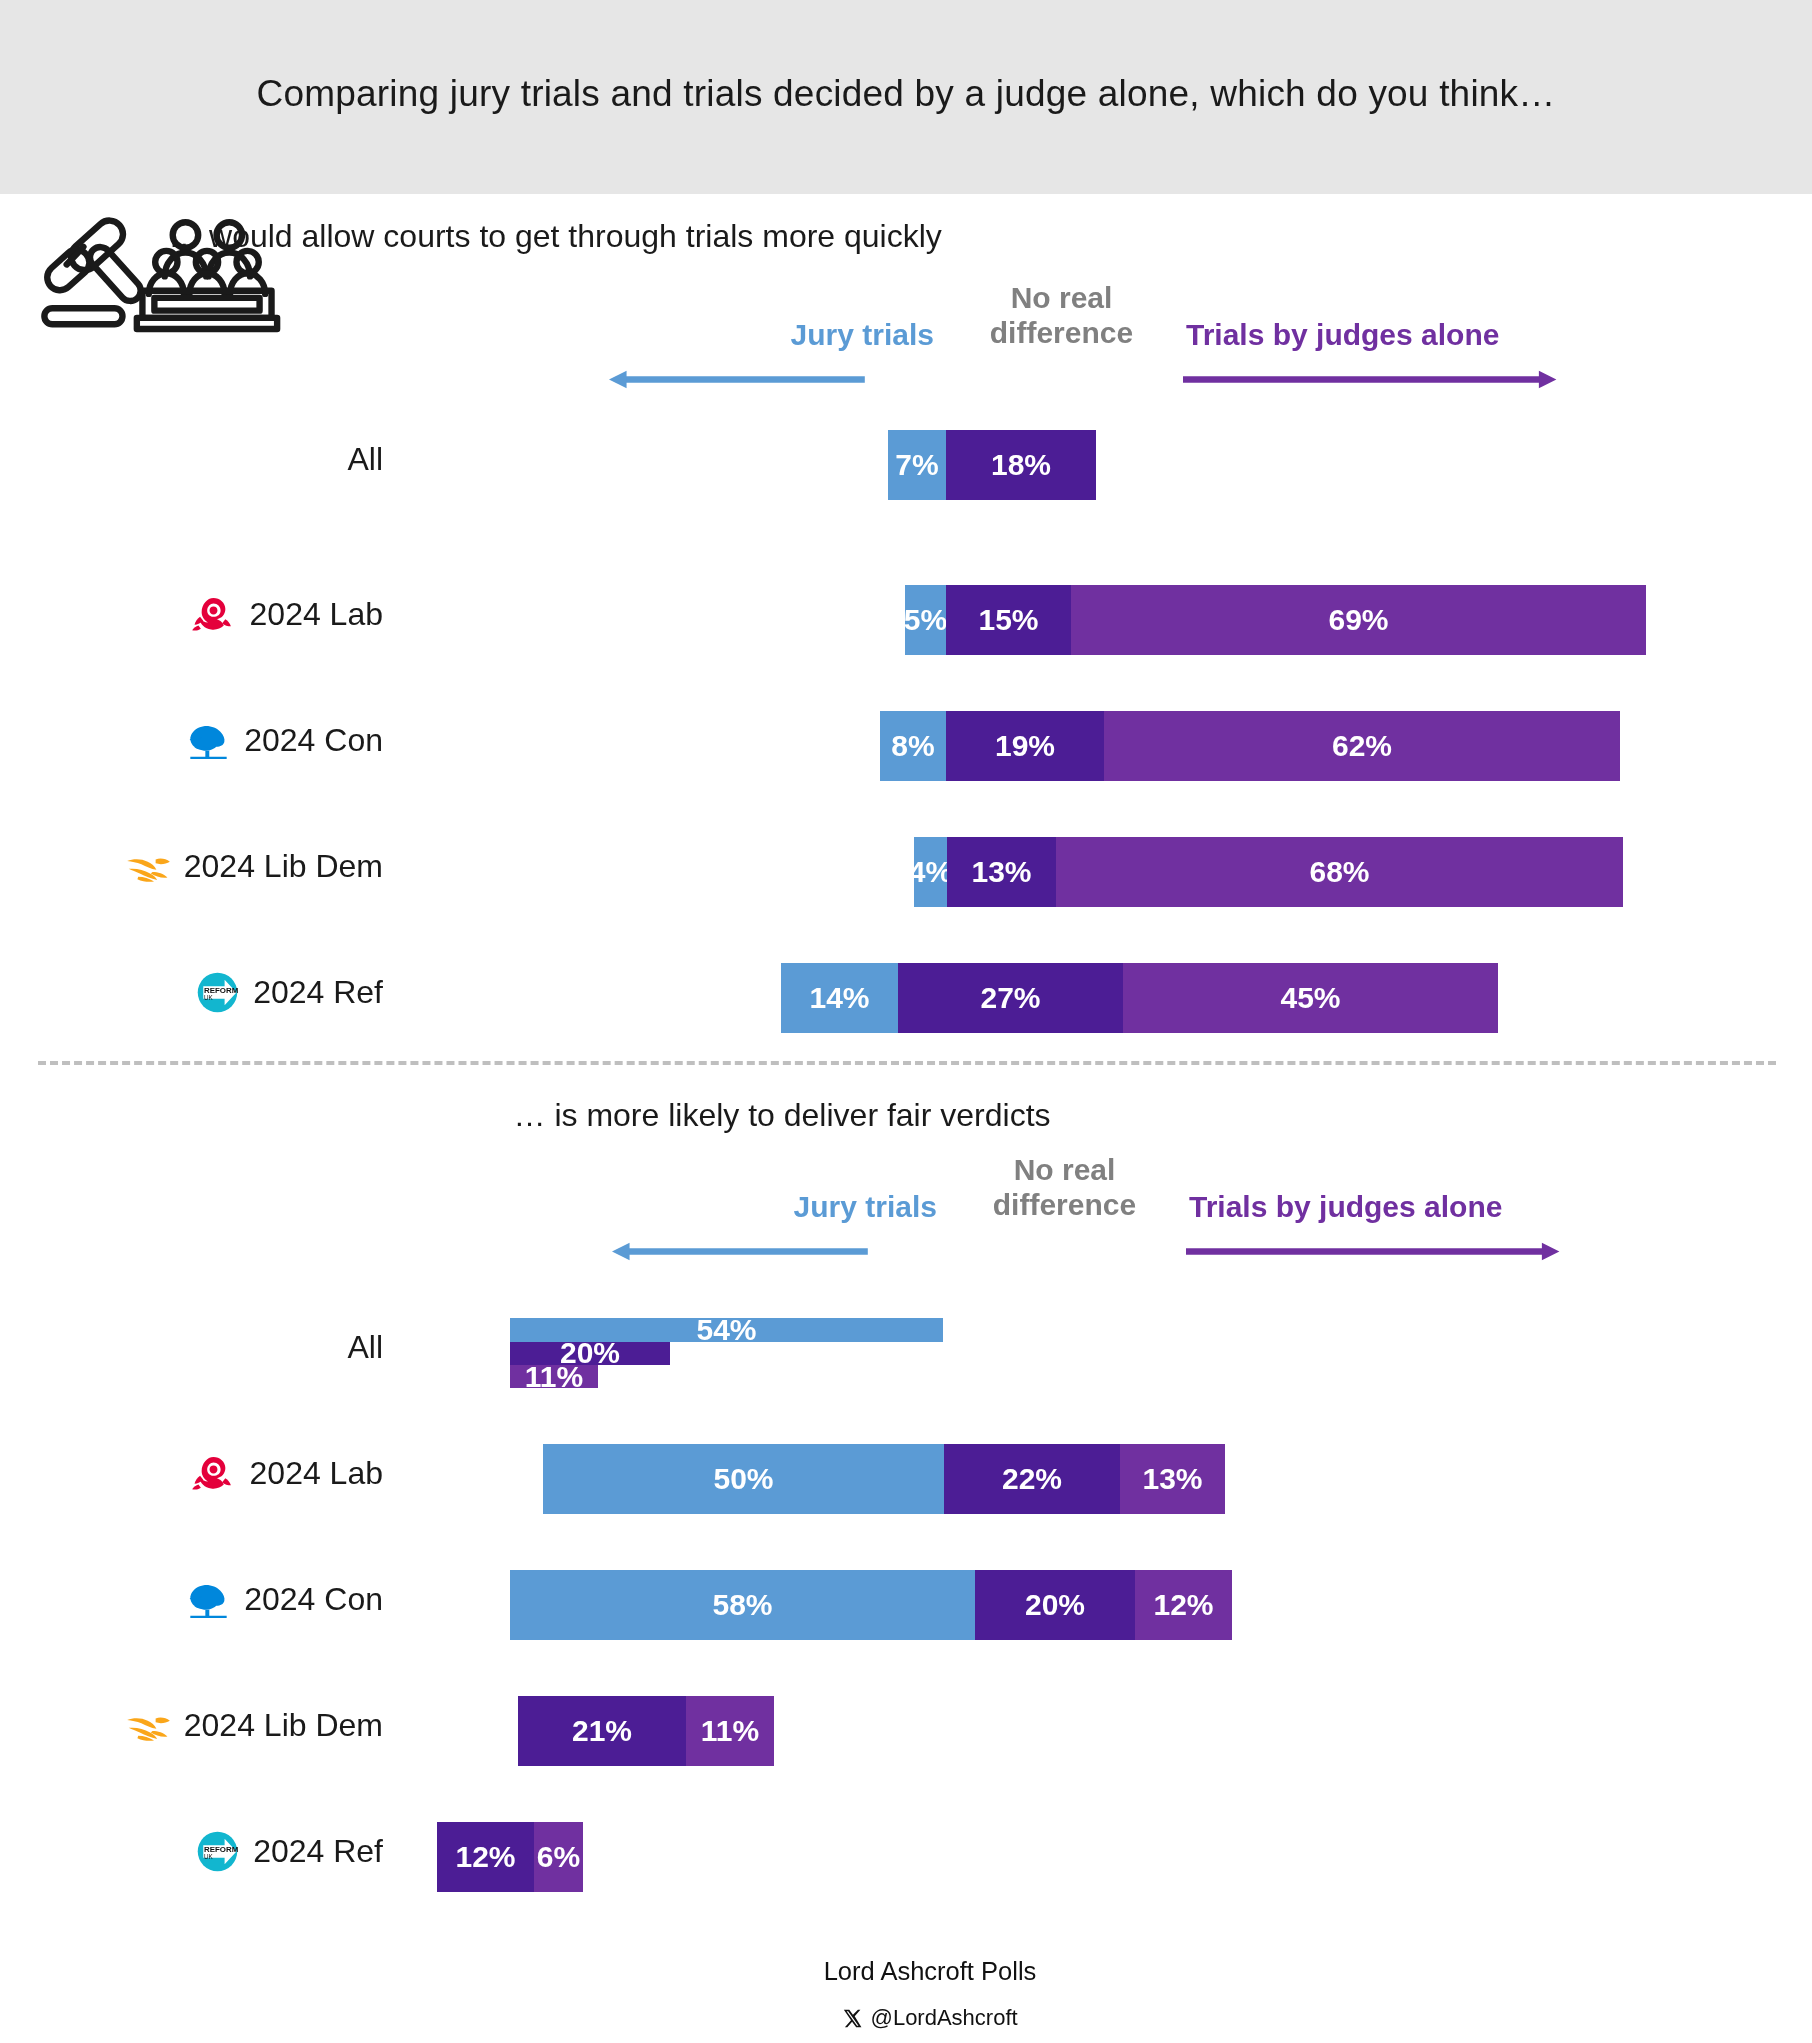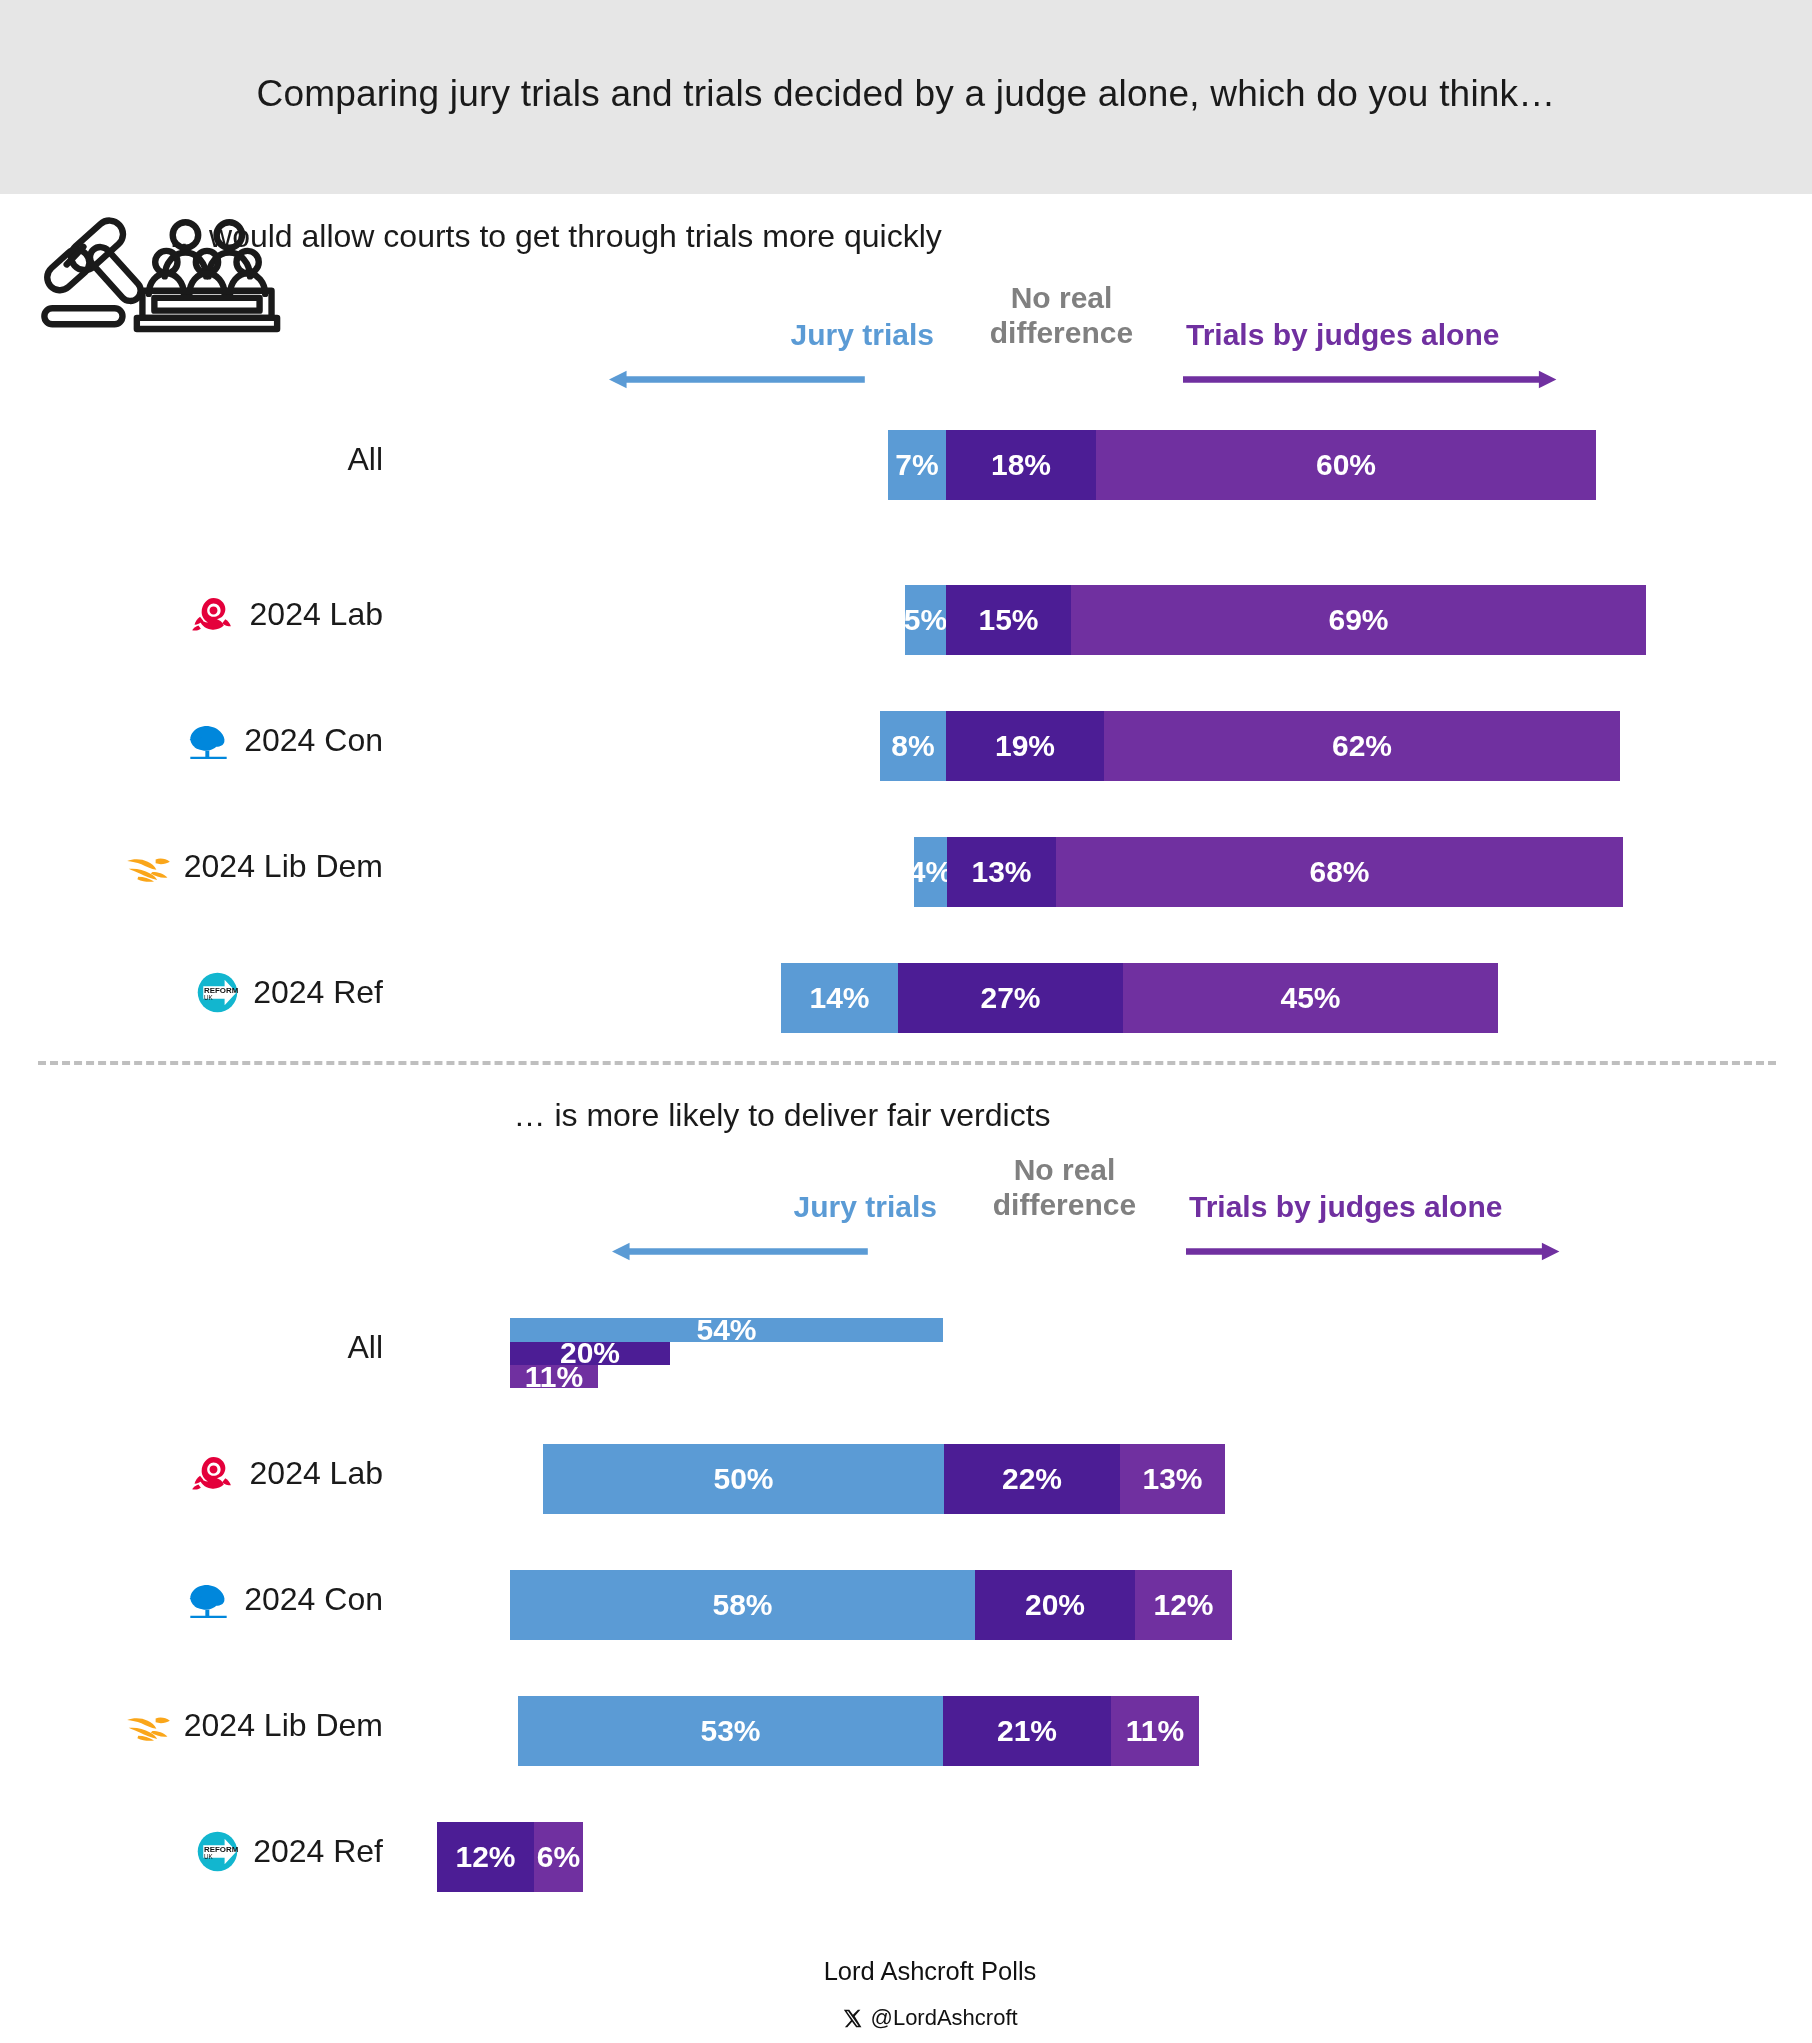--- a/index.html
+++ b/index.html
@@ -160,21 +160,20 @@
     </svg>
   </div>
 
   <div class="row" style="top:222px;">
     <div class="row-label" style="left:0; width:383px;">
       <span>All</span>
     </div>
     <div class="bar" style="left:888px;">
       <div class="seg seg-jury" style="width:58px;">7%</div>
       <div class="seg seg-nodiff" style="width:150px;">18%</div>
-      <div class="seg seg-judge" style="width:500px;">60%</div>
     </div>
   </div>
 
   <div class="row" style="top:377px;">
     <div class="row-label" style="left:0; width:383px;">
       <span class="party-badge">
         <svg viewBox="0 0 62 62">
           <g fill="#E4003B">
             <path d="M31 10c8 0 15 6 15 14 0 7-5 12-11 13 4 1 8 4 9 8-4 4-10 6-16 5-8-1-14-7-15-14 3 3 7 5 11 5-5-3-8-8-8-13 0-10 7-18 15-18z"></path>
             <path d="M14 34c-3 2-6 6-7 10 4 0 8-2 11-5z"></path>
@@ -349,21 +348,20 @@
             <path d="M6 34c9-1 19 1 27 6 4 2 7 5 9 8-8-1-15-5-22-8-5-2-10-4-14-6z"></path>
             <path d="M40 22c6-2 13-1 18 3-5 3-12 4-18 2z"></path>
             <path d="M36 38c7 0 14 2 19 7-7 1-15-1-21-5z"></path>
             <path d="M18 44c7 0 14 2 20 6-7 1-15 0-21-3z"></path>
           </g>
         </svg>
       </span>
       <span>2024 Lib Dem</span>
     </div>
     <div class="bar" style="left:518px;">
-      <div class="seg seg-jury" style="width:425px;">53%</div>
       <div class="seg seg-nodiff" style="width:168px;">21%</div>
       <div class="seg seg-judge" style="width:88px;">11%</div>
     </div>
   </div>
 
   <div class="row" style="top:729px;">
     <div class="row-label" style="left:0; width:383px;">
       <span class="party-badge">
         <svg viewBox="0 0 62 62" style="font-size:40px">
           <circle cx="31" cy="31" r="25" fill="#12B6CF"></circle>

